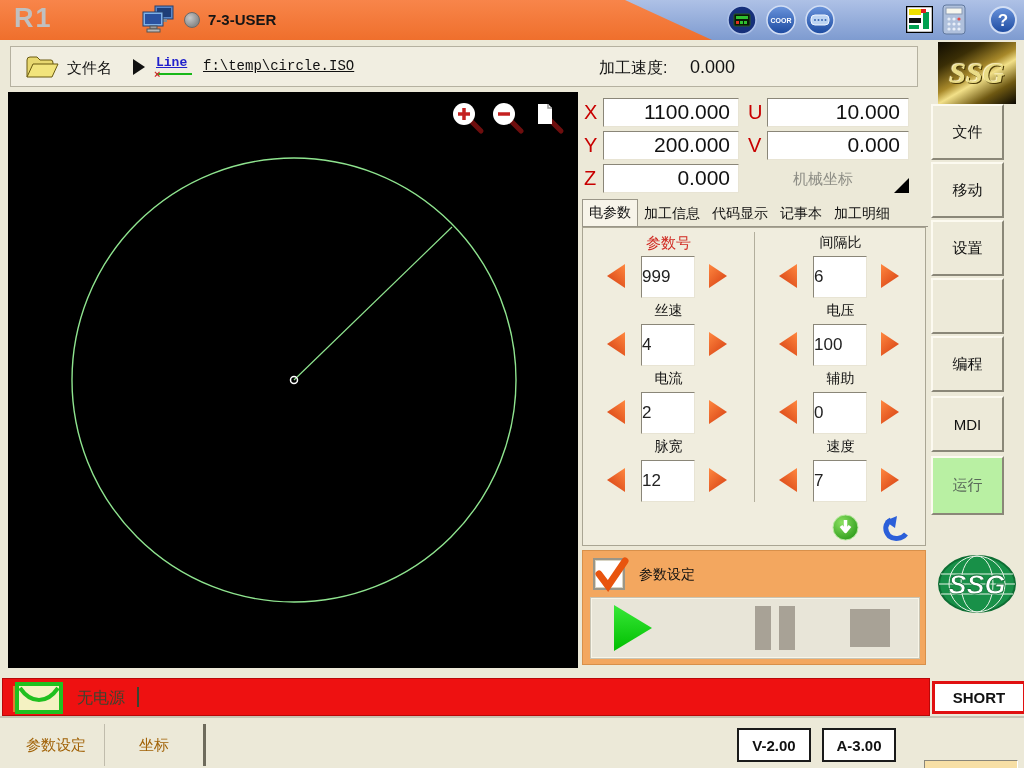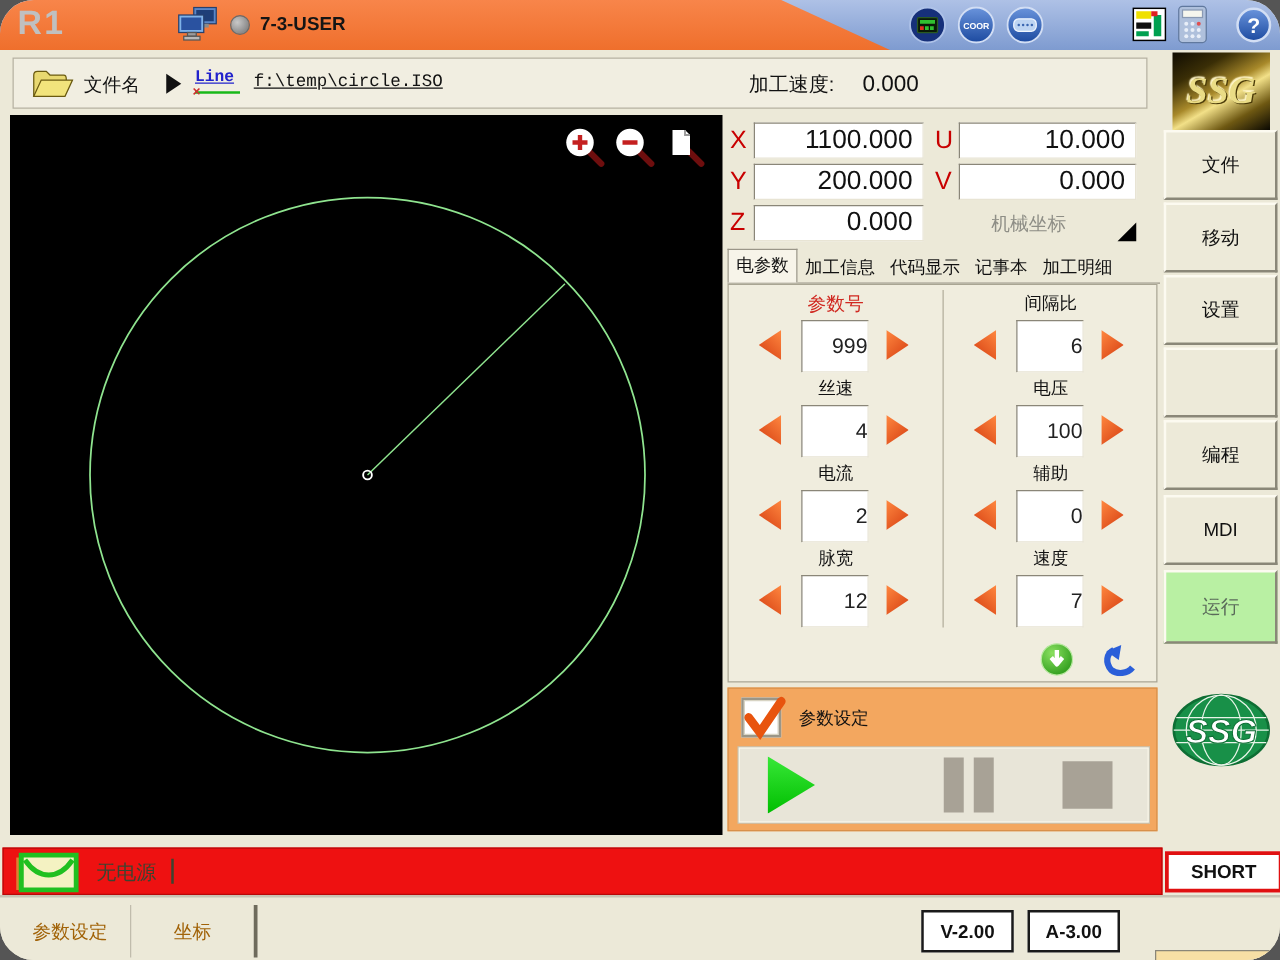--- a/index.html
+++ b/index.html
@@ -1,18 +1,18 @@
 <!DOCTYPE html>
 <html><head>
 <meta charset="utf-8">
 <style>
   * { margin:0; padding:0; box-sizing:border-box; }
   body { font-family:"Liberation Sans",sans-serif; background:#555; }
   .screen { position:relative; width:1024px; height:768px; background:#ECE9D8; overflow:hidden;
-            font-family:"Liberation Sans",sans-serif;border-radius:27px; }
+            font-family:"Liberation Sans",sans-serif; }
 
   
   .topbar { position:absolute; left:0; top:0; width:1024px; height:40px;
             background:linear-gradient(#AEC1E6,#7E9BD0); }
   .topbar-orange { position:absolute; left:0; top:0; width:712px; height:40px;
             background:linear-gradient(#F8854A,#EF6F2C);
             clip-path:polygon(0 0,625px 0,712px 100%,0 100%); }
   .r1 { position:absolute; left:14px; top:3px; font-size:27px; font-weight:bold;
         color:#C0C0C0; letter-spacing:2px; }
   .user-label { position:absolute; left:208px; top:11px; font-size:15px; font-weight:bold; color:#151515; }
@@ -68,21 +68,21 @@
 
   
   .params { position:absolute; left:582px; top:227px; width:344px; height:319px;
             background:#F0EDDE; border:1px solid #A9A593; }
   .pdivider { position:absolute; left:171px; top:4px; width:1px; height:270px; background:#B2AE9C; }
   .pgroup { position:absolute; width:171px; }
   .pgroup .plabel { text-align:center; font-size:14px; color:#111; height:18px; }
   .plabel.red { color:#D02820; font-size:15px; }
   .pbox { position:absolute; left:58px; top:22px; width:54px; height:42px; background:#FFF;
           border:1px solid; border-color:#8A8678 #E8E4D4 #E8E4D4 #8A8678;
-          font-size:17px; color:#222; text-align:right; line-height:40px; }
+          font-size:17px; color:#222; text-align:left; line-height:40px; }
   .arrow { position:absolute; top:30px; width:18px; height:24px; }
   .arrow.left  { left:24px; background:linear-gradient(225deg,#FF8840,#D43C10);
                  clip-path:polygon(100% 0,100% 100%,0 50%); }
   .arrow.right { left:126px; background:linear-gradient(135deg,#FF8840,#D43C10);
                  clip-path:polygon(0 0,0 100%,100% 50%); }
   .p-icons { position:absolute; right:14px; top:286px; display:flex; gap:22px; }
 
   
   .cont-panel { position:absolute; left:582px; top:550px; width:344px; height:115px;
                 background:#F3A75F; border:1px solid #D8904A; }
@@ -90,21 +90,21 @@
          border:2px solid #9A9688; box-shadow:inset 0 0 0 1px #D8D4C4; }
   .cont-label { position:absolute; left:56px; top:15px; font-size:14px; color:#111; }
   .runbox { position:absolute; left:8px; top:47px; width:328px; height:60px;
             background:#E8E5D8; border:1px solid #F8F5E8; box-shadow:0 0 0 1px #C8C4B4; }
   .play { position:absolute; left:22px; top:6px; width:38px; height:46px;
           background:linear-gradient(#38E838,#00BE00); clip-path:polygon(0 0,0 100%,100% 50%); }
   .pausebar { position:absolute; top:7px; width:16px; height:44px; background:#A8A296; }
   .stop { position:absolute; left:258px; top:10px; width:40px; height:38px; background:#A8A296; }
 
   
-  .side-btn { position:absolute; left:931px; width:91px; height:56px; background:#EDEAD9;
+  .side-btn { position:absolute; left:931px; width:73px; height:56px; background:#EDEAD9;
               border-top:2px solid #FCFAF0; border-left:2px solid #FCFAF0;
               border-right:2px solid #8A8778; border-bottom:2px solid #8A8778;
               font-size:15px; color:#111; display:flex; align-items:center; justify-content:center; }
   .side-btn.active { background:#B9F0A3; color:#5A6A5A; }
   .short-btn { position:absolute; left:932px; top:681px; width:94px; height:33px; background:#FFF;
                border:3px solid #E01010; font-size:15px; font-weight:bold; color:#111;
                display:flex; align-items:center; justify-content:center; }
 
   
   .statusbar { position:absolute; left:2px; top:678px; width:928px; height:38px;

